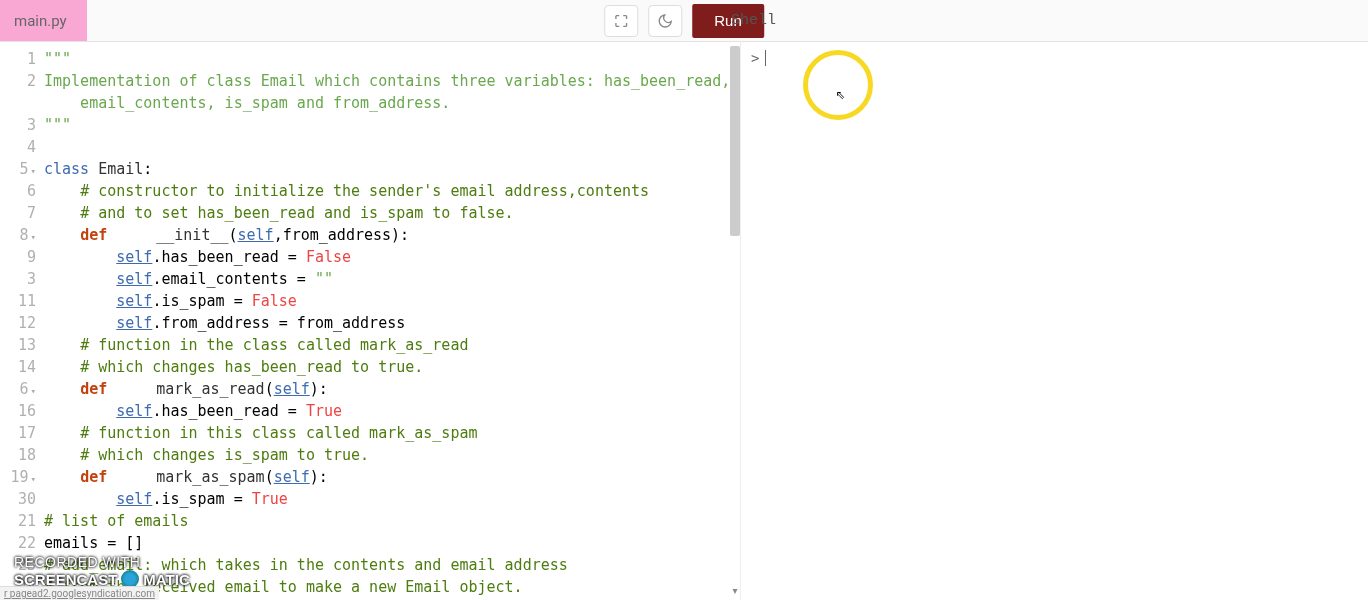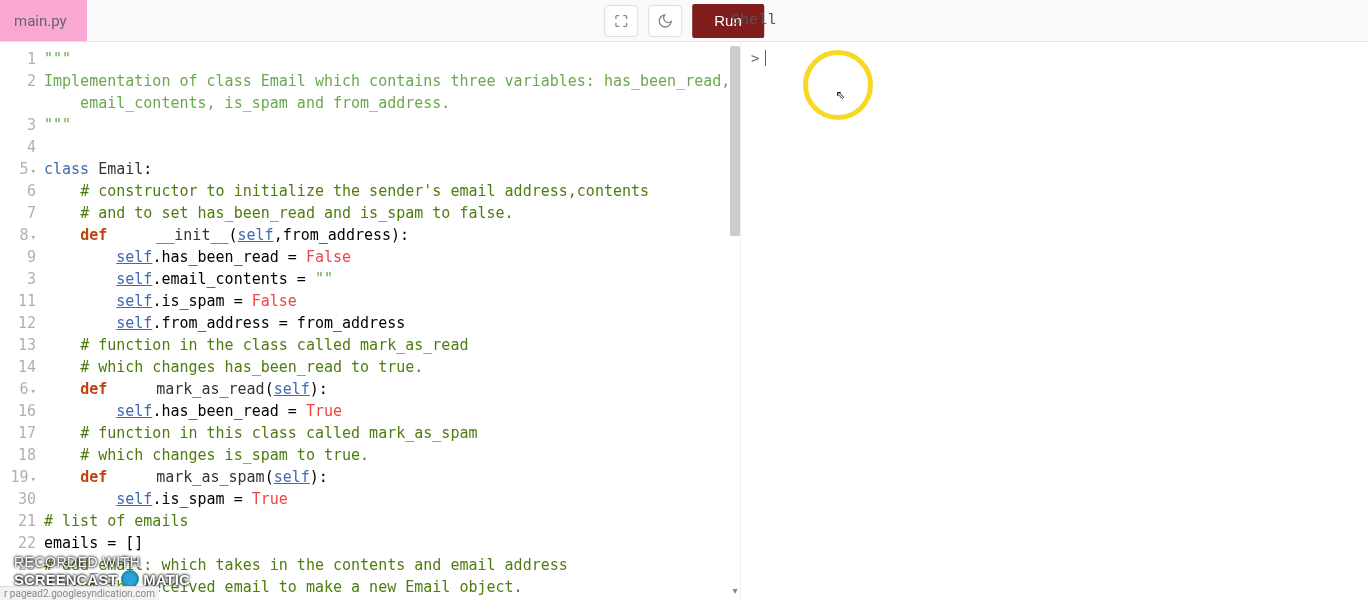--- a/index.html
+++ b/index.html
@@ -181,20 +181,21 @@
 
   .statusbar {
     position: absolute;
     left: 0; bottom: 0;
     font-size: 10px;
     color: #888;
     background: #f2f2f2;
     padding: 1px 4px;
     border-top: 1px solid #ddd;
     width: auto;
+    text-decoration: underline;
   }
 </style>
 </head>
 <body>
 
 <div class="topbar">
   <div class="filename">main.py</div>
   <div class="topbar-center">
     <button class="icon-btn">
       <svg width="16" height="16" viewBox="0 0 24 24" fill="none" stroke="currentColor" stroke-width="2">

